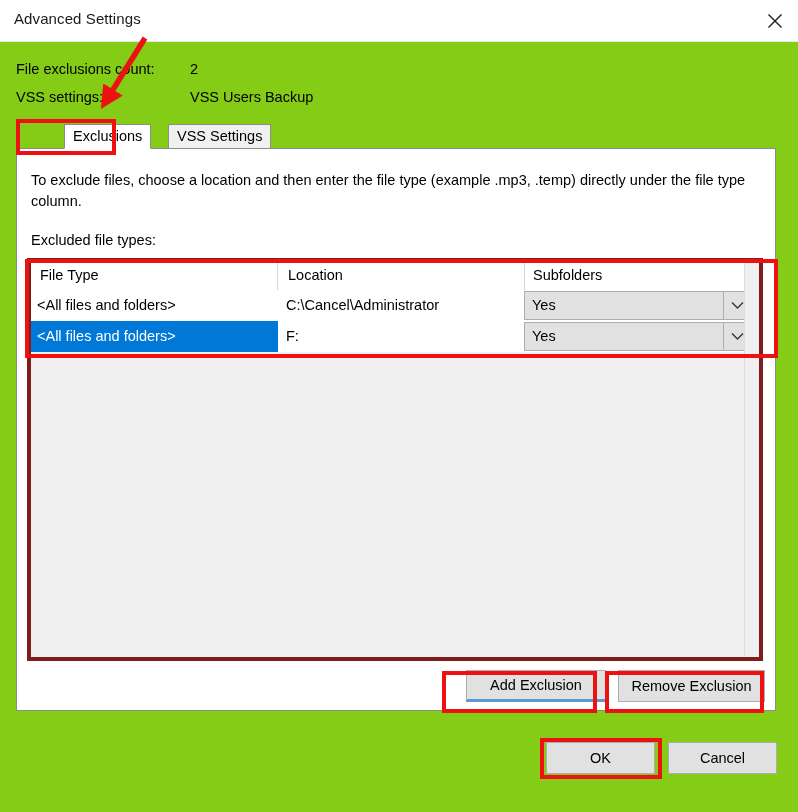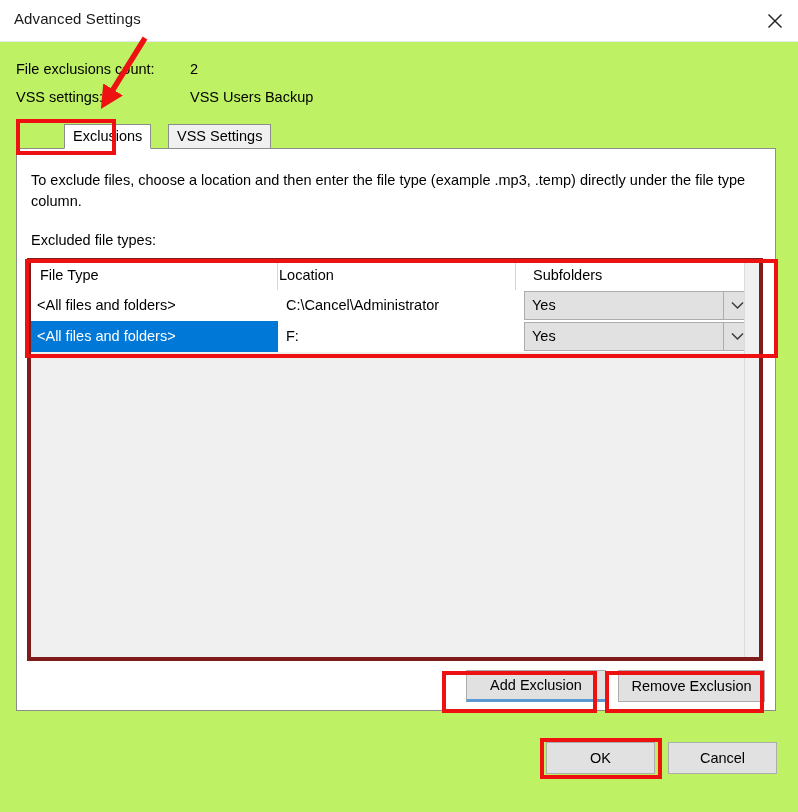--- a/index.html
+++ b/index.html
@@ -8,21 +8,21 @@
     background: #ffffff;
   }
   body {
     font-family: "Liberation Sans", sans-serif;
     -webkit-font-smoothing: none;
   }
   #dialog {
     position: relative;
     width: 798px;
     height: 812px;
-    background: #bef264;
+    background: #84cc16;
     overflow: hidden;
   }
 
   
   #titlebar {
     position: absolute;
     left: 0; top: 0;
     width: 798px; height: 41px;
     background: #ffffff;
     border-bottom: 1px solid #e8e8e8;
@@ -124,21 +124,21 @@
     height: 28px;
     line-height: 27px;
     font-size: 14.5px;
     color: #000;
     padding-left: 9px;
     box-sizing: border-box;
     border-right: 1px solid #d6d6d6;
     cursor: default;
   }
   #colhead-0 { left: 0;   width: 247px; }
-  #colhead-1 { left: 239px; width: 246px; }
+  #colhead-1 { left: 248px; width: 246px; }
   #colhead-2 { left: 493px; width: 229px; border-right: none; }
 
   .grid-row {
     position: absolute;
     left: 0;
     width: 722px;
     height: 31px;
     background: #ffffff;
   }
   #grid-row-0 { top: 28px; }

